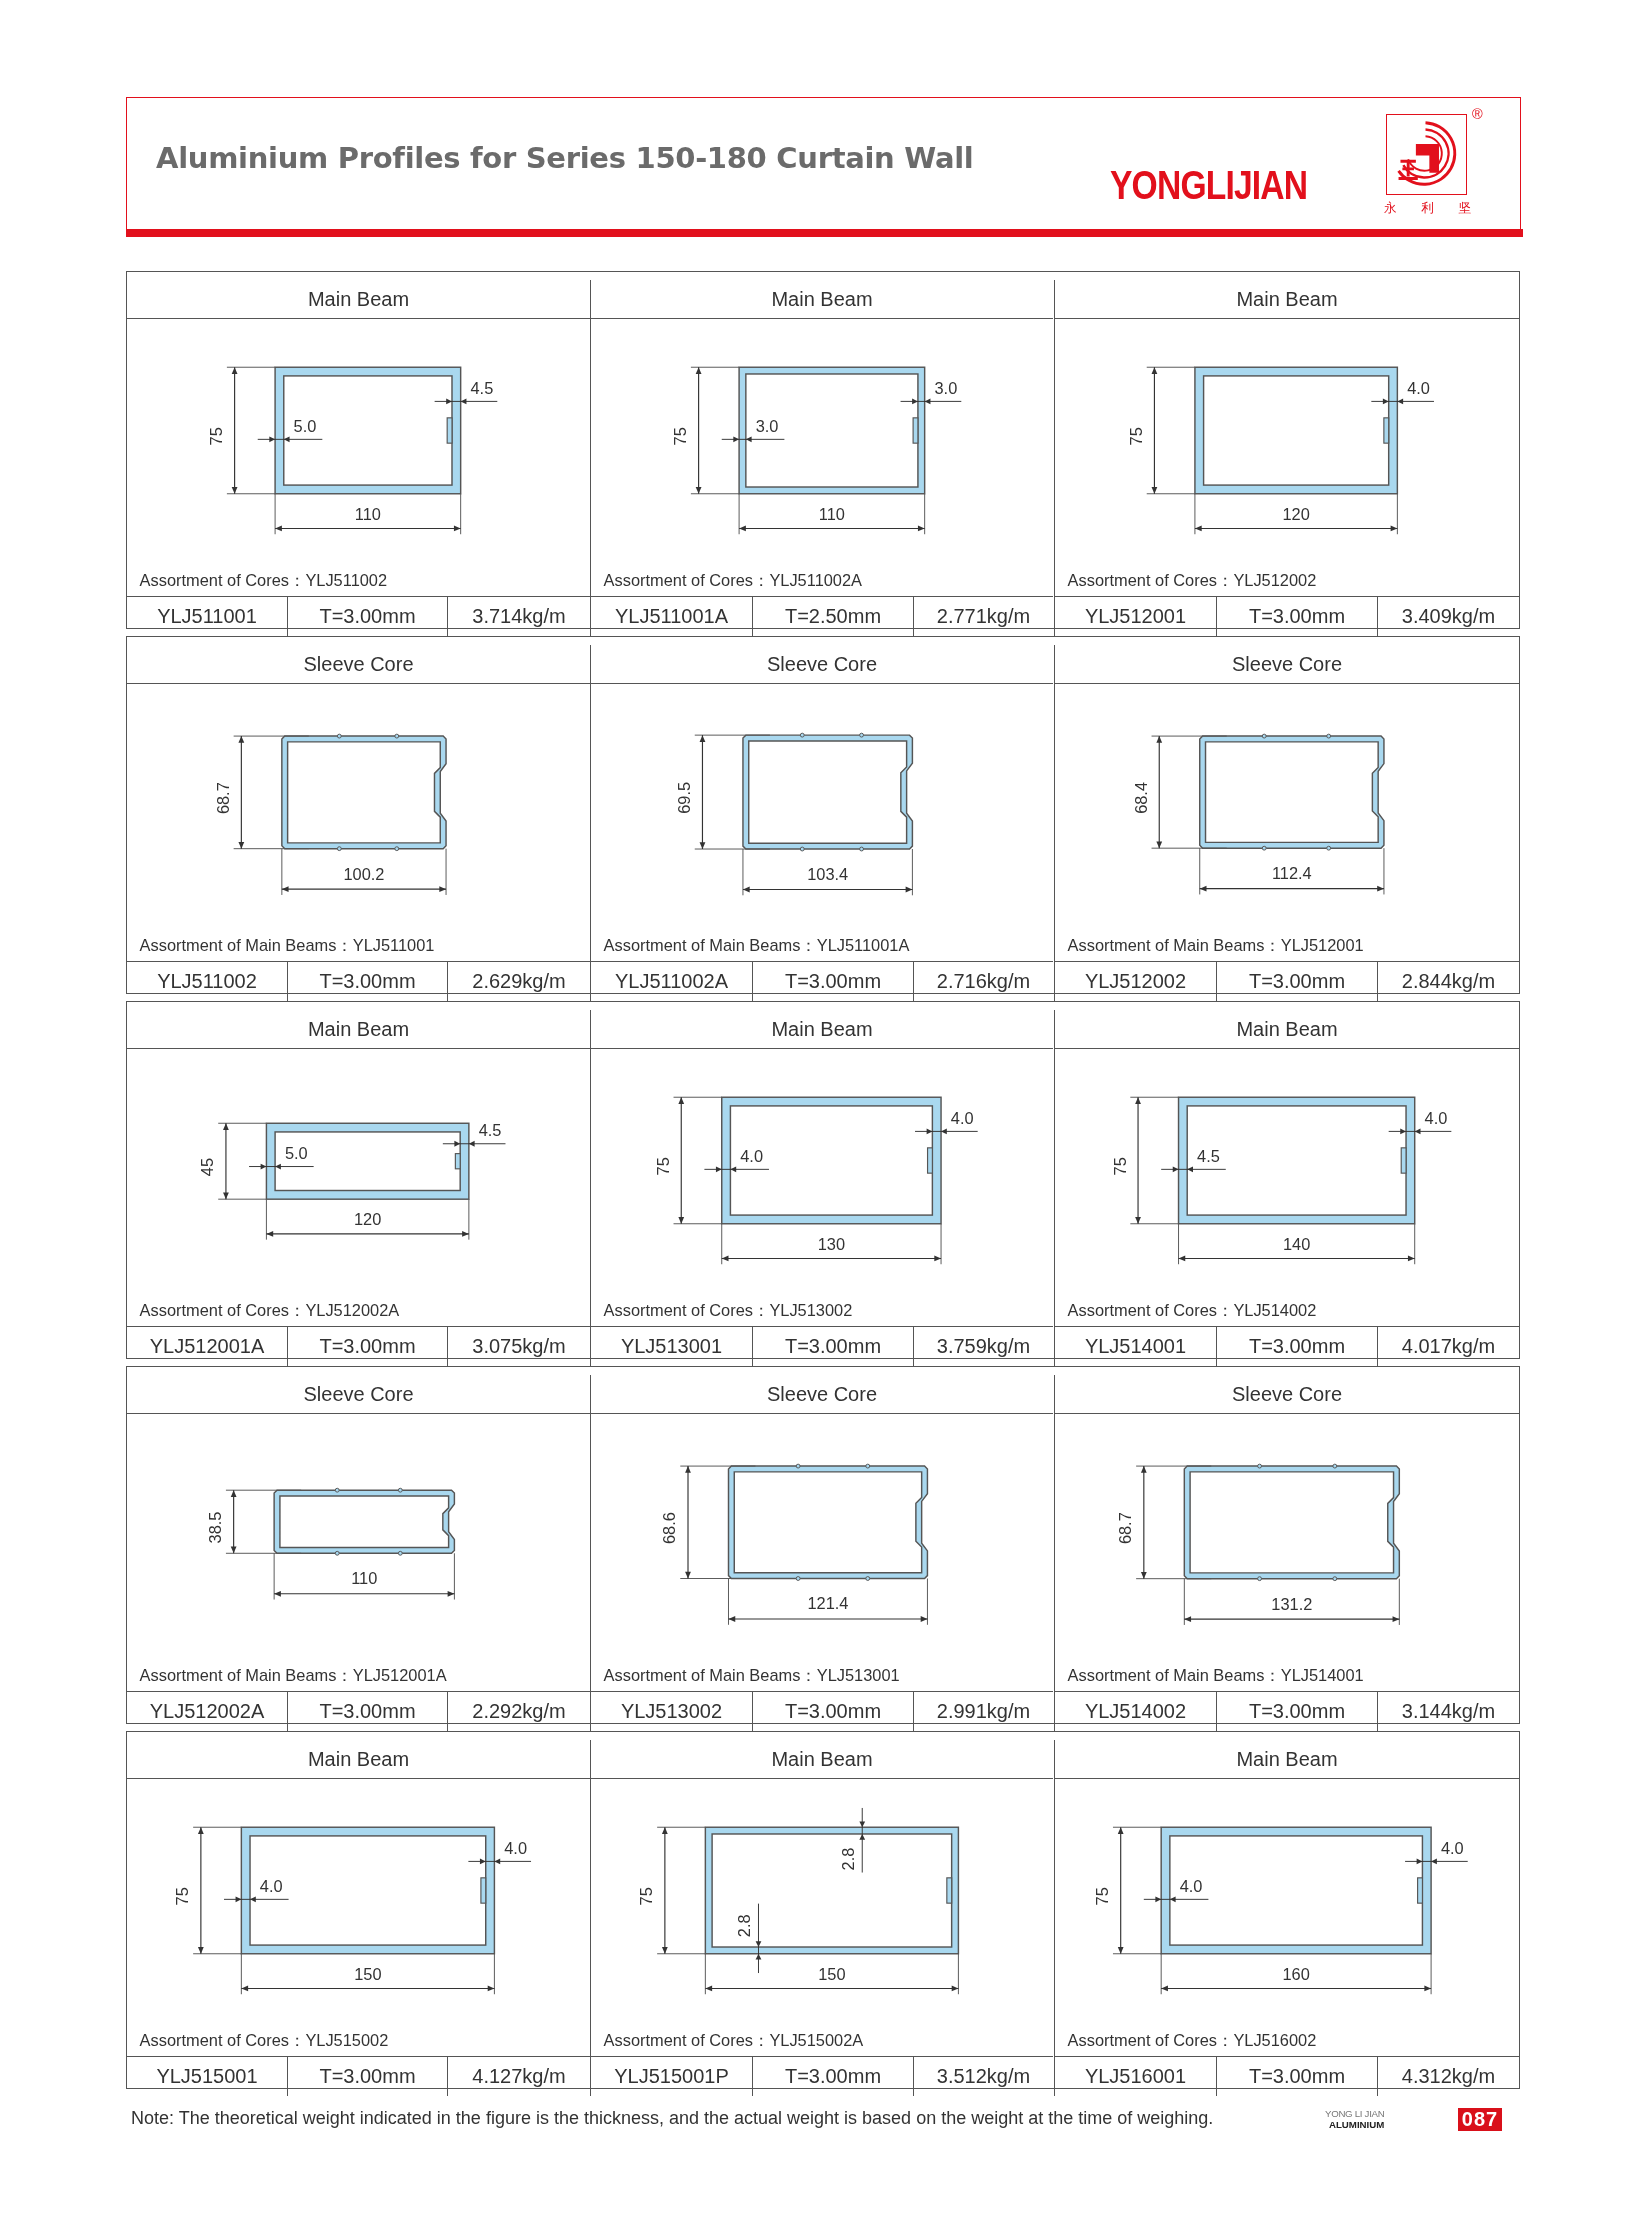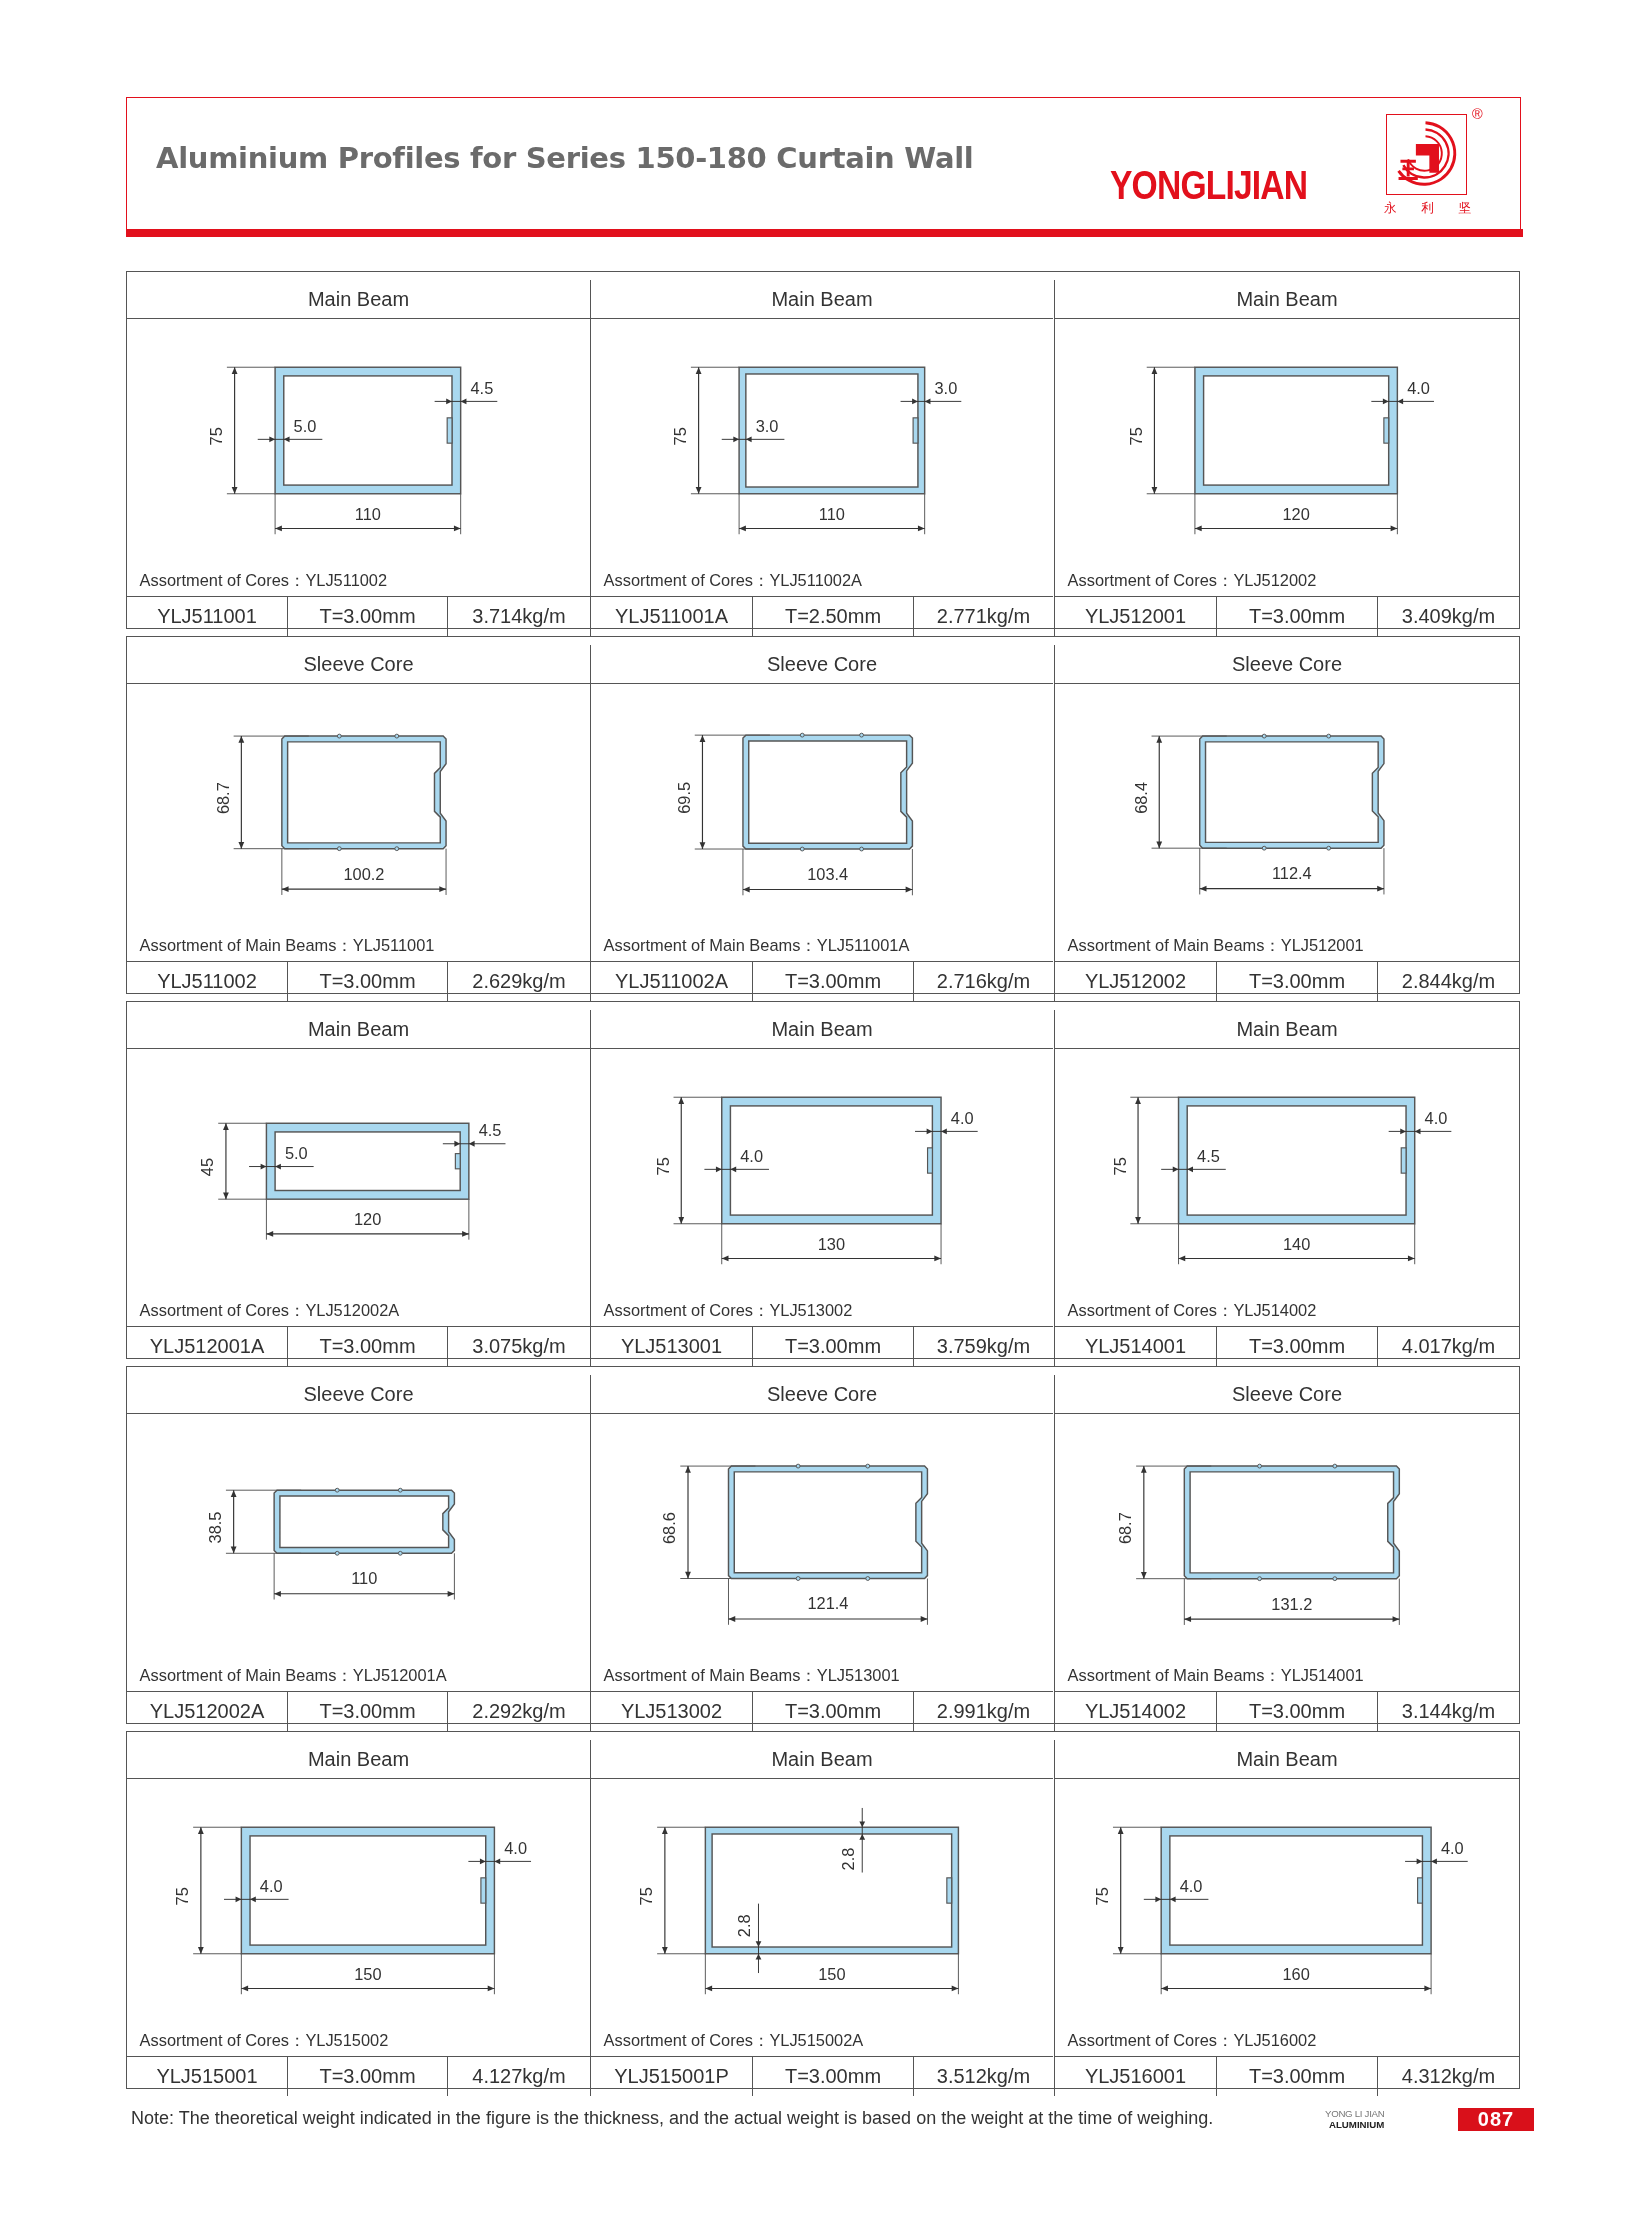--- a/index.html
+++ b/index.html
@@ -20,21 +20,21 @@
   .col-draw svg { position:absolute; left:0; top:0; }
   .assort { position:absolute; left:12.6px; top:290px; font-size:16.4px; color:#333; white-space:nowrap; }
   .data-row { position:absolute; left:0; right:0; bottom:0; height:39px; border-top:1.9px solid #555; display:flex; }
   .data-row .cell { display:flex; align-items:center; justify-content:center; font-size:20px; color:#333; box-sizing:border-box; }
   .data-row .cell + .cell { border-left:1.9px solid #555; }
 
   .note { position:absolute; left:131px; top:2108px; font-size:18px; color:#333; white-space:nowrap; }
   .foot-brand { position:absolute; left:1325px; top:2109px; text-align:right; line-height:10.6px; }
   .foot-brand .l1 { font-size:9.7px; color:#777; display:block; letter-spacing:-0.3px; }
   .foot-brand .l2 { font-size:9.7px; color:#222; font-weight:bold; display:block; }
-  .page-badge { position:absolute; left:1458px; top:2108px; width:76px; height:23px; background:#d9101a; color:#fff; font-weight:bold; font-size:20px; display:flex; align-items:center; justify-content:center; letter-spacing:1px; }
+  .page-badge { position:absolute; left:1458px; top:2108px; width:44px; height:23px; background:#d9101a; color:#fff; font-weight:bold; font-size:20px; display:flex; align-items:center; justify-content:center; letter-spacing:1px; }
 </style>
 </head>
 <body>
 
 <div class="header-box"></div>
 <div class="header-bar"></div>
 <div class="title">Aluminium Profiles for Series 150-180 Curtain Wall</div>
 <div class="brand">YONGLIJIAN</div>
 <div class="logo-box">
   <svg width="77" height="77" viewBox="0 0 80 80">

